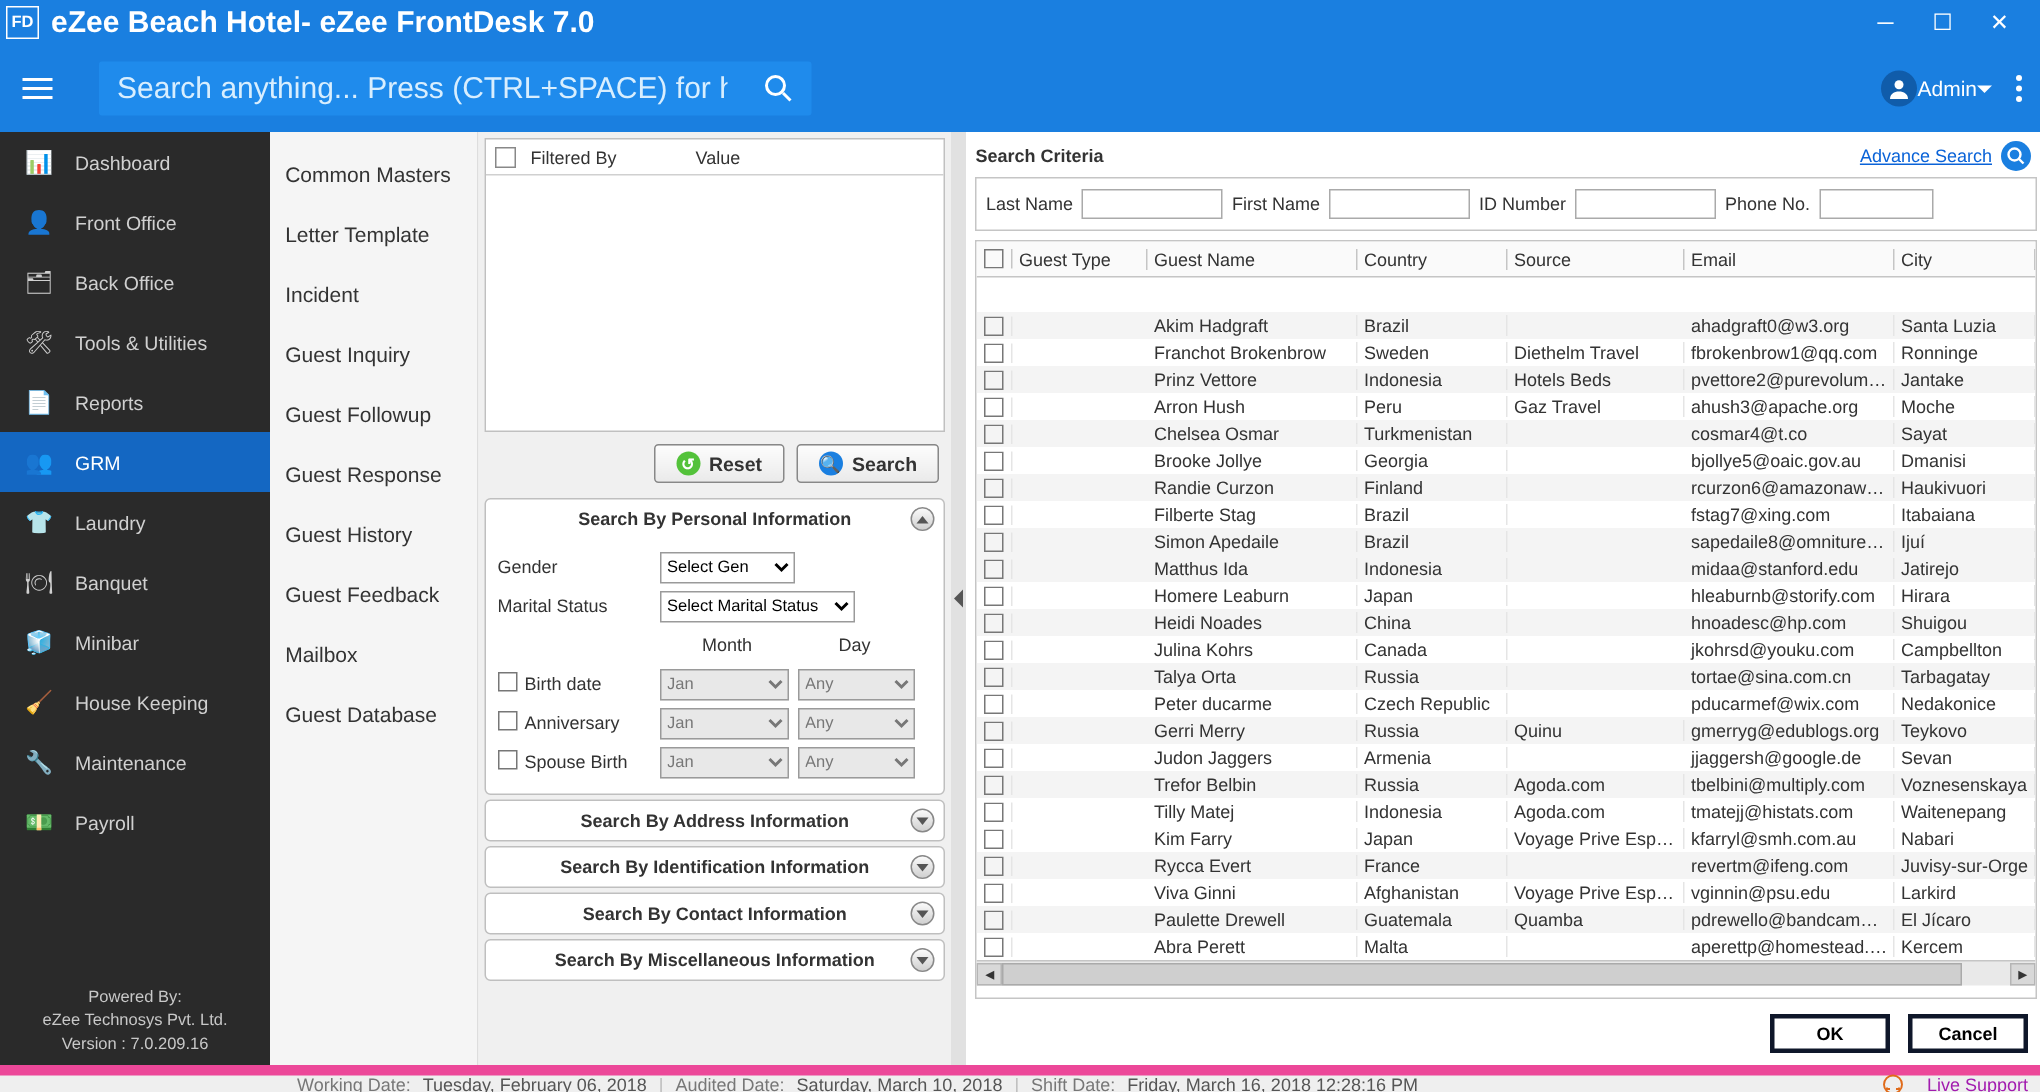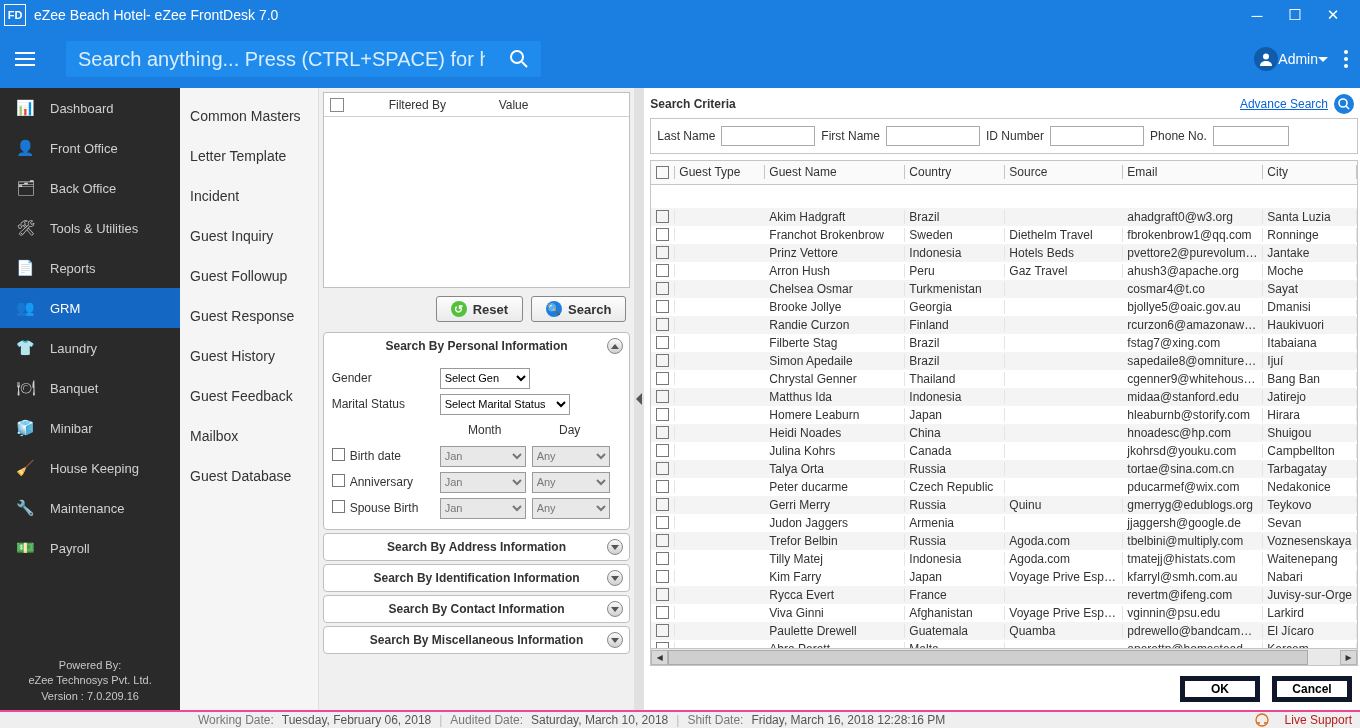--- a/index.html
+++ b/index.html
@@ -2,21 +2,21 @@
 <html><head>
 <meta charset="utf-8">
 <style>
 * { margin: 0; padding: 0; box-sizing: border-box; font-family: "Segoe UI", Arial, sans-serif; }
 html, body { height: 100%; overflow: hidden; }
 body { width: 1360px; height: 728px; background: #fff; font-size: 12px; color: #333; }
 
 
 .titlebar { background: #1a7fe0; height: 30px; display: flex; align-items: center; color: #fff; padding: 0 8px 0 4px; }
 .titlebar .logo { width: 22px; height: 22px; border: 1px solid #fff; display: flex; align-items: center; justify-content: center; font-size: 11px; font-weight: bold; color: #fff; background: #1a7fe0; margin-right: 8px; }
-.titlebar .title { font-size: 14px; flex: 1; }
+.titlebar .title { font-size: 20px; flex: 1; font-weight: bold; }
 .titlebar .winbtn { width: 38px; height: 30px; display: flex; align-items: center; justify-content: center; font-size: 15px; }
 
 
 .headerbar { background: #1a7fe0; height: 58px; display: flex; align-items: center; padding: 0 12px 0 0; }
 .hamburger { width: 50px; display: flex; flex-direction: column; align-items: center; justify-content: center; gap: 4px; }
 .hamburger span { display: block; width: 20px; height: 2px; background: #fff; }
 .searchwrap { flex: 0 0 475px; margin-left: 16px; height: 36px; background: #1f8bec; display: flex; align-items: center; border-radius: 2px; }
 .searchwrap input { flex: 1; height: 100%; background: transparent; border: none; color: #fff; font-size: 20px; padding: 0 12px; outline: none; }
 .searchwrap input::placeholder { color: #d8eefe; }
 .searchwrap .sicon { width: 44px; display: flex; align-items: center; justify-content: center; }
@@ -38,21 +38,21 @@
 
 
 .subside { width: 140px; background: #f5f5f5; border-right: 1px solid #ddd; padding-top: 8px; }
 .subside .sitem { padding: 12px 10px; font-size: 14px; color: #333; }
 
 
 .midpanel { width: 319px; background: #f0f0f0; display: flex; flex-direction: column; padding: 4px 4px 0 4px; }
 .filterbox { background: #fff; border: 1px solid #c0c0c0; height: 196px; }
 .filterhead { display: flex; align-items: center; height: 24px; border-bottom: 1px solid #d0d0d0; padding: 0 6px; font-size: 12px; color: #333; }
 .filterhead .cb { width: 14px; height: 14px; border: 1px solid #888; margin-right: 10px; }
-.filterhead .col1 { width: 110px; margin-left: 35px; }
+.filterhead .col1 { width: 110px; }
 .btnrow { display: flex; justify-content: flex-end; gap: 8px; padding: 8px 4px; }
 .pillbtn { display: flex; align-items: center; gap: 6px; border: 1px solid #888; border-radius: 3px; padding: 4px 14px; font-size: 13px; background: linear-gradient(#fdfdfd,#eaeaea); font-weight: 600; }
 .iconcircle { width: 16px; height: 16px; border-radius: 50%; display: inline-flex; align-items: center; justify-content: center; font-size: 11px; color: #fff; }
 .ic-green { background: #53c23a; }
 .ic-blue  { background: #1a7fe0; }
 
 .accordion { margin-top: 2px; }
 .acc-sec { background: #fff; border: 1px solid #bfbfbf; border-radius: 4px; margin-bottom: 3px; }
 .acc-head { display: flex; align-items: center; justify-content: center; position: relative; height: 26px; font-size: 12px; font-weight: 600; }
 .acc-head .badge { position: absolute; right: 6px; width: 16px; height: 16px; border: 1px solid #888; border-radius: 50%; background: linear-gradient(#fafafa,#d0d0d0); display: flex; align-items: center; justify-content: center; }
@@ -93,27 +93,27 @@
 .gc-email { width:140px;}
 .gc-city { flex:1;}
 .grow.alt { background:#f4f4f4;}
 .gridbody { overflow:hidden;margin-top:23px; }
 .hscroll { height:17px; background:#e9e9e9; border-top:1px solid #c5c5c5; display:flex; align-items:center;}
 .hscroll .arrow { width:17px;height:15px;background:#d8d8d8;border:1px solid #b5b5b5;display:flex;align-items:center;justify-content:center;}
 .hscroll .track { flex:1; position:relative; height:15px;}
 .hscroll .thumb { position:absolute; left:0; top:0; height:15px; width:640px; background:#cfcfcf; border:1px solid #aaa;}
 
 .dlgbtns { display:flex; justify-content:flex-end; gap:12px; padding:10px 6px 4px;}
-.dlgbtns button { width:80px; height:26px; border:5px solid #0f172a; background:#fff; font-size:12px; font-weight:600;}
-
-
-.statusbar { height:18px; background:#efefef; border-top:2px solid #ec4899; display:flex; align-items:center; font-size:12px; color:#555; padding:0 8px; gap:8px;}
+.dlgbtns button { width:80px; height:26px; border:3px solid #0f172a; background:#fff; font-size:12px; font-weight:600;}
+
+
+.statusbar { height:18px; background:#efefef; border-top:7px solid #ec4899; display:flex; align-items:center; font-size:12px; color:#555; padding:0 8px; gap:8px;}
 .statusbar .lab { color:#777;}
 .statusbar .sep { color:#bbb; }
-.statusbar .live { margin-left:auto; color:#b91c1c; display:flex; align-items:center; gap:16px;}
+.statusbar .live { margin-left:auto; color:#a21caf; display:flex; align-items:center; gap:16px;}
 
 svg { display:block; }
 </style>
 </head>
 <body>
 
 <div class="titlebar">
   <div class="logo">FD</div>
   <div class="title">eZee Beach Hotel- eZee FrontDesk 7.0</div>
   <div class="winbtn">─</div>
@@ -454,31 +454,20 @@
           <div class="grow alt">
             <div class="gcell gc-cb">
               <div class="cb"></div>
             </div>
             <div class="gcell gc-type"></div>
             <div class="gcell gc-name">Simon Apedaile</div>
             <div class="gcell gc-country">Brazil</div>
             <div class="gcell gc-source"></div>
             <div class="gcell gc-email">sapedaile8@omniture.com</div>
             <div class="gcell gc-city">Ijuí</div>
-          </div>
-          <div class="grow">
-            <div class="gcell gc-cb">
-              <div class="cb"></div>
-            </div>
-            <div class="gcell gc-type"></div>
-            <div class="gcell gc-name">Chrystal Genner</div>
-            <div class="gcell gc-country">Thailand</div>
-            <div class="gcell gc-source"></div>
-            <div class="gcell gc-email">cgenner9@whitehouse....</div>
-            <div class="gcell gc-city">Bang Ban</div>
           </div>
           <div class="grow alt">
             <div class="gcell gc-cb">
               <div class="cb"></div>
             </div>
             <div class="gcell gc-type"></div>
             <div class="gcell gc-name">Matthus Ida</div>
             <div class="gcell gc-country">Indonesia</div>
             <div class="gcell gc-source"></div>
             <div class="gcell gc-email">midaa@stanford.edu</div>

